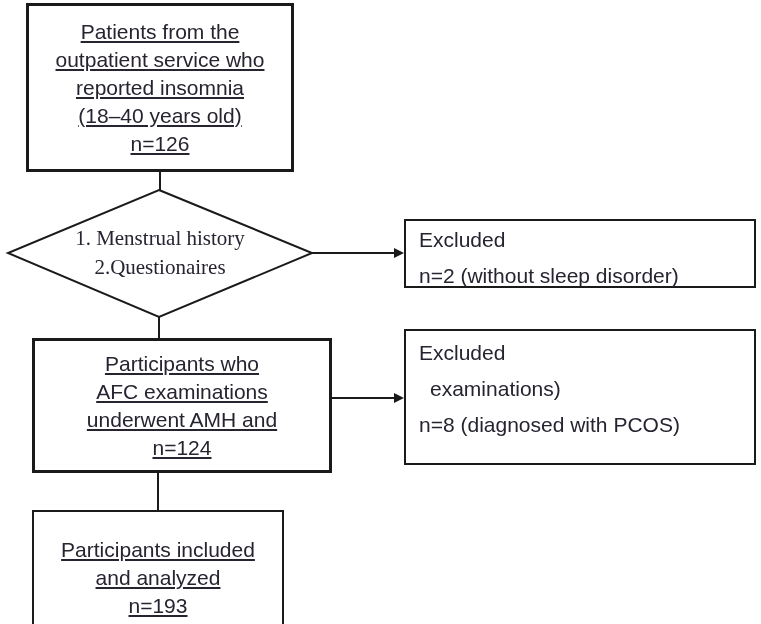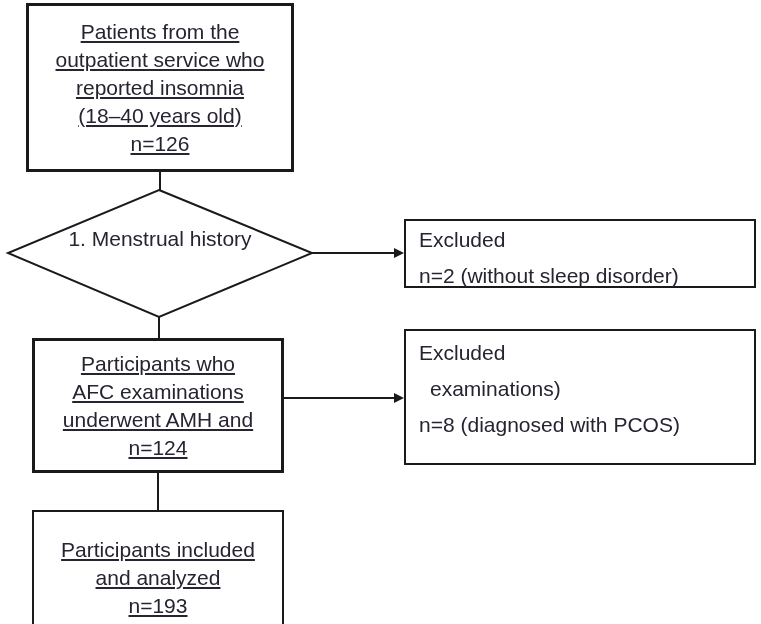--- a/index.html
+++ b/index.html
@@ -50,39 +50,40 @@
     width: 268px; height: 169px;
     border-width: 3px;
   }
   #excluded-box-1 {
     left: 404px; top: 219px;
     width: 352px; height: 69px;
     padding: 4px 8px 0 13px;
   }
   #middle-box {
     left: 32px; top: 338px;
-    width: 252px; height: 135px;
+    width: 300px; height: 135px;
     border-width: 3px;
   }
   #excluded-box-2 {
     left: 404px; top: 329px;
     width: 352px; height: 136px;
     padding: 7px 8px 0 13px;
   }
   #bottom-box {
     left: 32px; top: 510px;
     width: 252px; height: 136px;
   }
   .diamond-label {
     position: absolute;
     left: 8px; top: 224px;
     width: 304px;
     text-align: center;
     font-size: 21px;
     line-height: 29px;
+    font-family: Liberation Serif, serif;
   }
   .indent {
     padding-left: 11px;
   }
 </style>
 </head>
 <body>
 
 <div class="figure">
 
@@ -106,20 +107,21 @@
   <div class="box centered" id="top-box">
     <div>Patients from the</div>
     <div>outpatient service who</div>
     <div>reported insomnia</div>
     <div>(18–40 years old)</div>
     <div>n=126</div>
   </div>
 
   <div class="diamond-label">
     <div>1. Menstrual history</div>
+    <div>2.Questionaires</div>
   </div>
 
   <div class="box lefted" id="excluded-box-1">
     <div>Excluded</div>
     <div>n=2 (without sleep disorder)</div>
   </div>
 
   <div class="box centered" id="middle-box">
     <div>Participants who</div>
     <div>AFC examinations</div>

